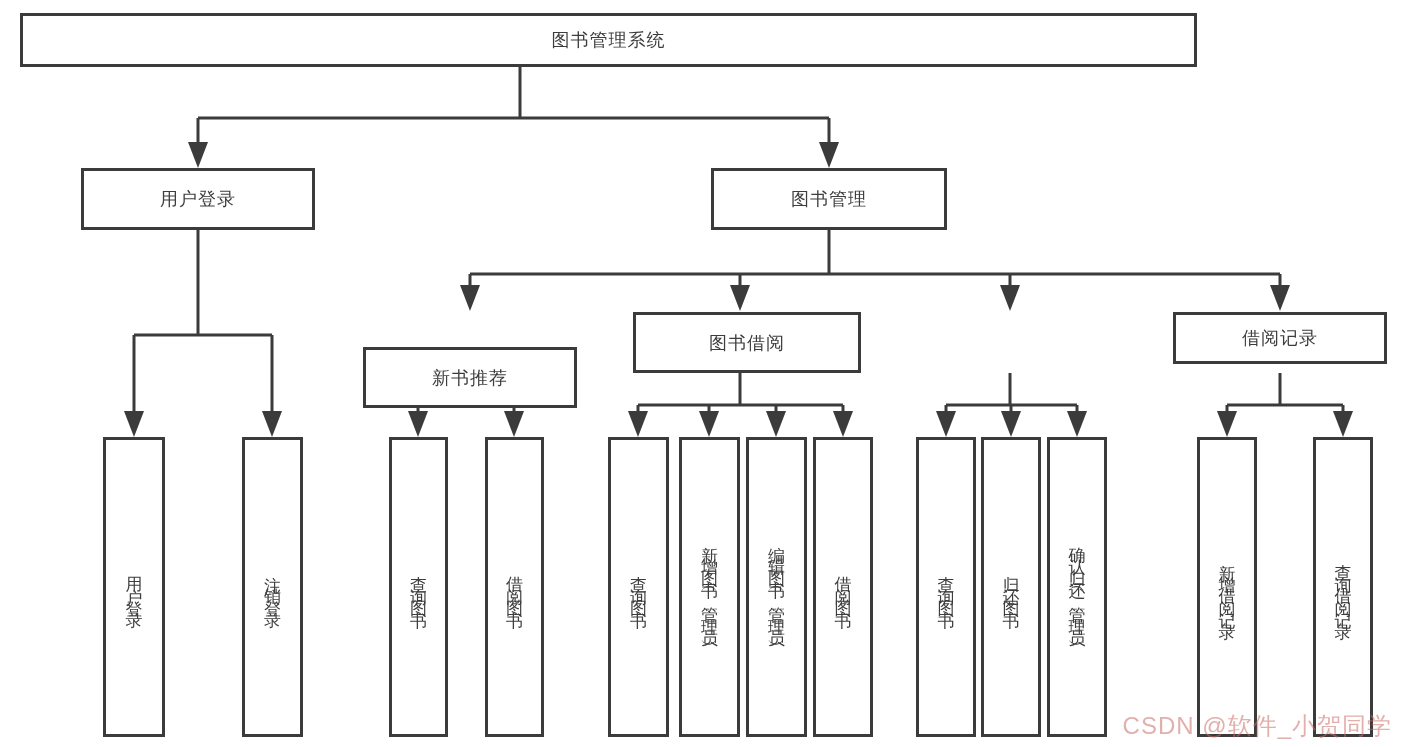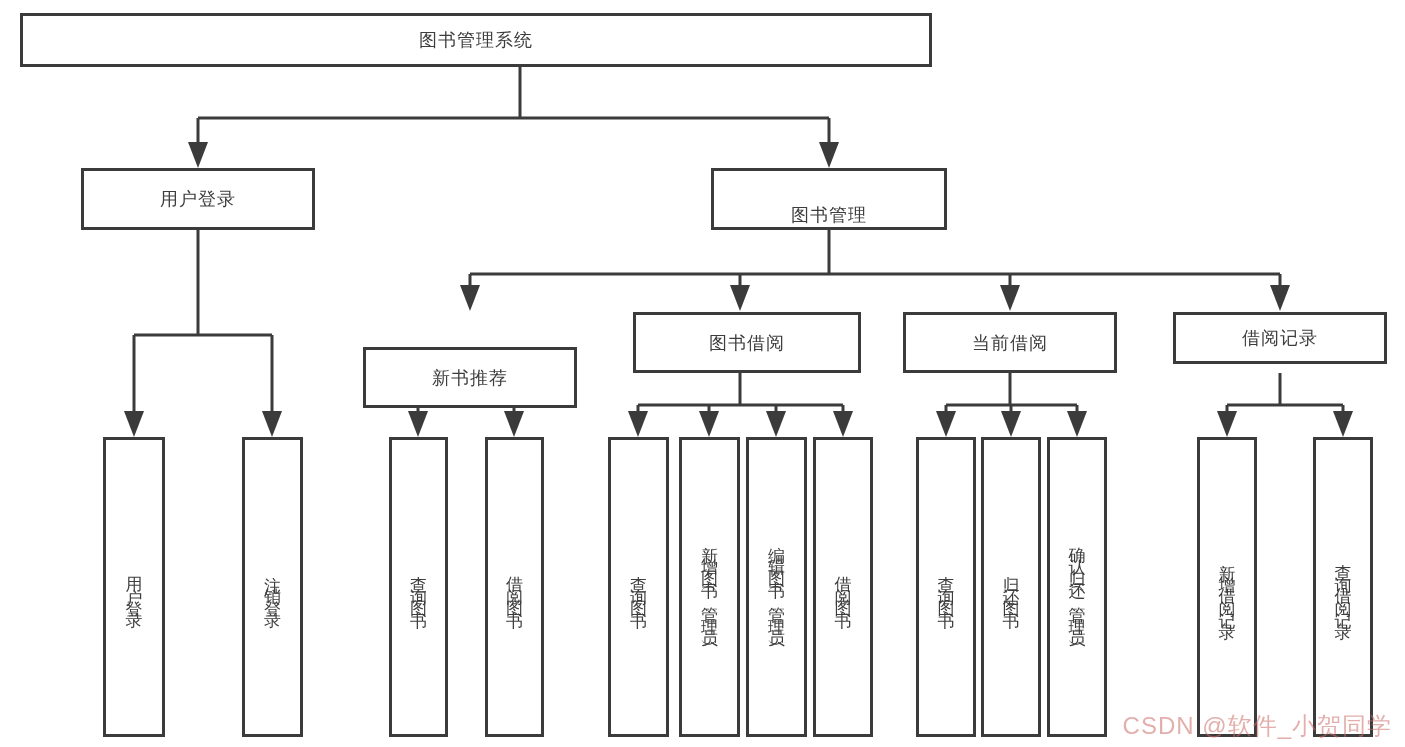--- a/index.html
+++ b/index.html
@@ -103,39 +103,36 @@
     <g>
       <line x1="1280" y1="373" x2="1280" y2="405"></line>
       <line x1="1227" y1="405" x2="1343" y2="405"></line>
       <line x1="1227" y1="405" x2="1227" y2="413"></line>
       <polygon points="1217,411 1237,411 1227,437"></polygon>
       <line x1="1343" y1="405" x2="1343" y2="413"></line>
       <polygon points="1333,411 1353,411 1343,437"></polygon>
     </g>
   </svg>
 
-  <div class="hnode" style="left:20px;top:13px;width:912px;height:54px;">
+  <div class="hnode" style="left:20px;top:13px;width:1177px;height:54px;">
     <span>图书管理系统</span>
   </div>
 
   <div class="hnode" style="left:81px;top:168px;width:234px;height:62px;">
     <span>用户登录</span>
   </div>
-  <div class="hnode" style="left:711px;top:168px;width:236px;height:62px;align-items:flex-end;">
+  <div class="hnode" style="left:711px;top:168px;width:236px;height:62px;">
     <span>图书管理</span>
   </div>
 
   <div class="hnode" style="left:363px;top:312px;width:214px;height:61px;margin-top:35px;">
     <span>新书推荐</span>
   </div>
   <div class="hnode" style="left:633px;top:312px;width:228px;height:61px;">
     <span>图书借阅</span>
-  </div>
-  <div class="hnode" style="left:903px;top:312px;width:214px;height:61px;">
-    <span>当前借阅</span>
   </div>
   <div class="hnode" style="left:1173px;top:312px;width:214px;height:52px;">
     <span>借阅记录</span>
   </div>
 
   <div class="leaf" style="left:103px;width:62px;">
     <span class="vtext">用户登录</span>
   </div>
   <div class="leaf" style="left:242px;width:61px;">
     <span class="vtext">注销登录</span>

